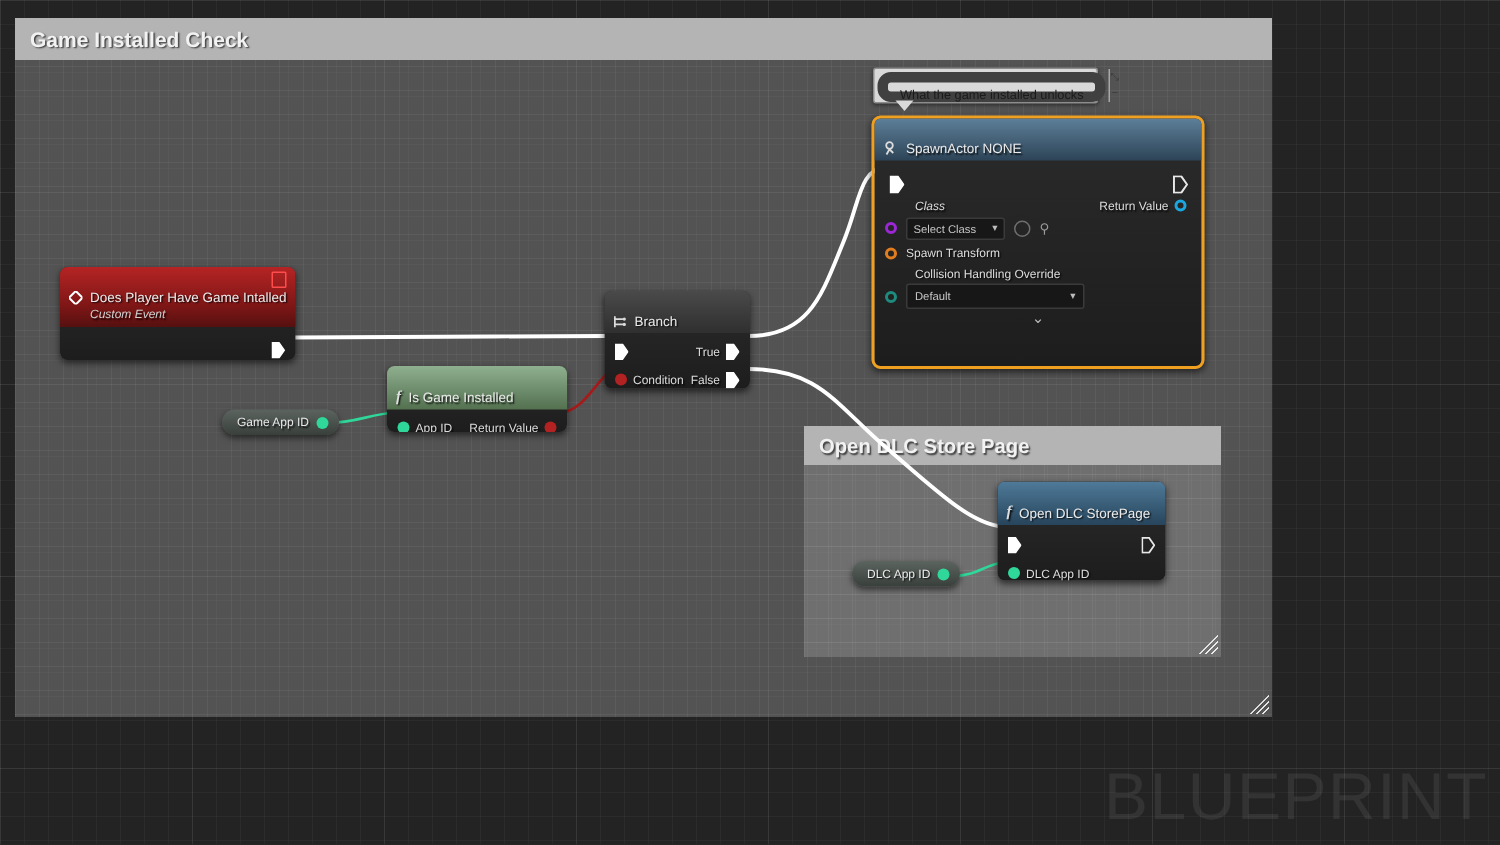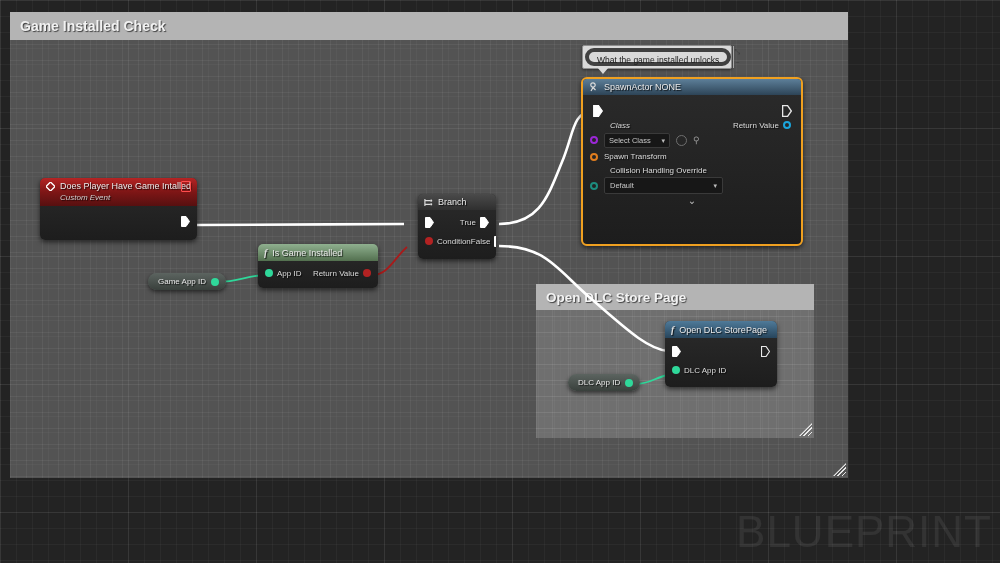--- a/index.html
+++ b/index.html
@@ -71,21 +71,21 @@
     background: linear-gradient(to bottom, #2b2b2b 0%, #1d1d1d 100%);
     box-shadow: 0 2px 5px rgba(0,0,0,0.6);
     box-sizing: border-box;
     overflow: hidden;
   }
   .node-header {
     position: relative;
     display: flex;
     align-items: center;
     gap: 5px;
-    padding: 3px 6px 3px 6px;
+    padding: 15px 6px 3px 6px;
     color: #eaeaea;
     font-size: 9px;
     white-space: nowrap;
     text-shadow: 1px 1px 1px rgba(0,0,0,0.8);
   }
   .node-subtitle {
     font-size: 8px;
     font-style: italic;
     color: #cfcfcf;
     padding: 0 6px 4px 20px;
@@ -189,21 +189,21 @@
     background: #d9d9d9;
     border: 1px solid #8d8d8d;
     border-radius: 2px;
     box-shadow: 0 1px 3px rgba(0,0,0,0.5);
   }
   .bubble-text {
     font-size: 8.5px;
     color: #1a1a1a;
     padding: 3px 8px;
     border-radius: 9px;
-    border: 4px solid #404040;
+    border: 7px solid #404040;
     margin: 2px;
     white-space: nowrap;
     background: #d9d9d9;
   }
   .bubble-btns {
     display: flex;
     flex-direction: column;
     justify-content: space-around;
     align-items: center;
     width: 12px;
@@ -335,21 +335,21 @@
         </span>
       </div>
     </div>
   </div>
 
   <div class="var-pill" style="left:148px; top:273px;">
     <span>Game App ID</span>
     <span class="data-pin" style="background:#2fd89a;"></span>
   </div>
 
-  <div class="node" style="left:418px; top:194px; width:78px; height:65px;">
+  <div class="node" style="left:403px; top:194px; width:97px; height:65px;">
     <div class="node-header" style="background:linear-gradient(to bottom,#4a4a4a 0%,#2f2f2f 100%);">
       <span style="display:inline-block;width:9px;height:9px;">
         <svg width="9" height="9" viewBox="0 0 10 10">
           <path d="M1 1 L1 9 M1 3 L7 3 M1 7 L7 7" stroke="#dcdcdc" stroke-width="1.3" fill="none"></path>
           <circle cx="8" cy="3" r="1.2" fill="#dcdcdc"></circle>
           <circle cx="8" cy="7" r="1.2" fill="#dcdcdc"></circle>
         </svg>
       </span>
       <span>Branch</span>
     </div>

